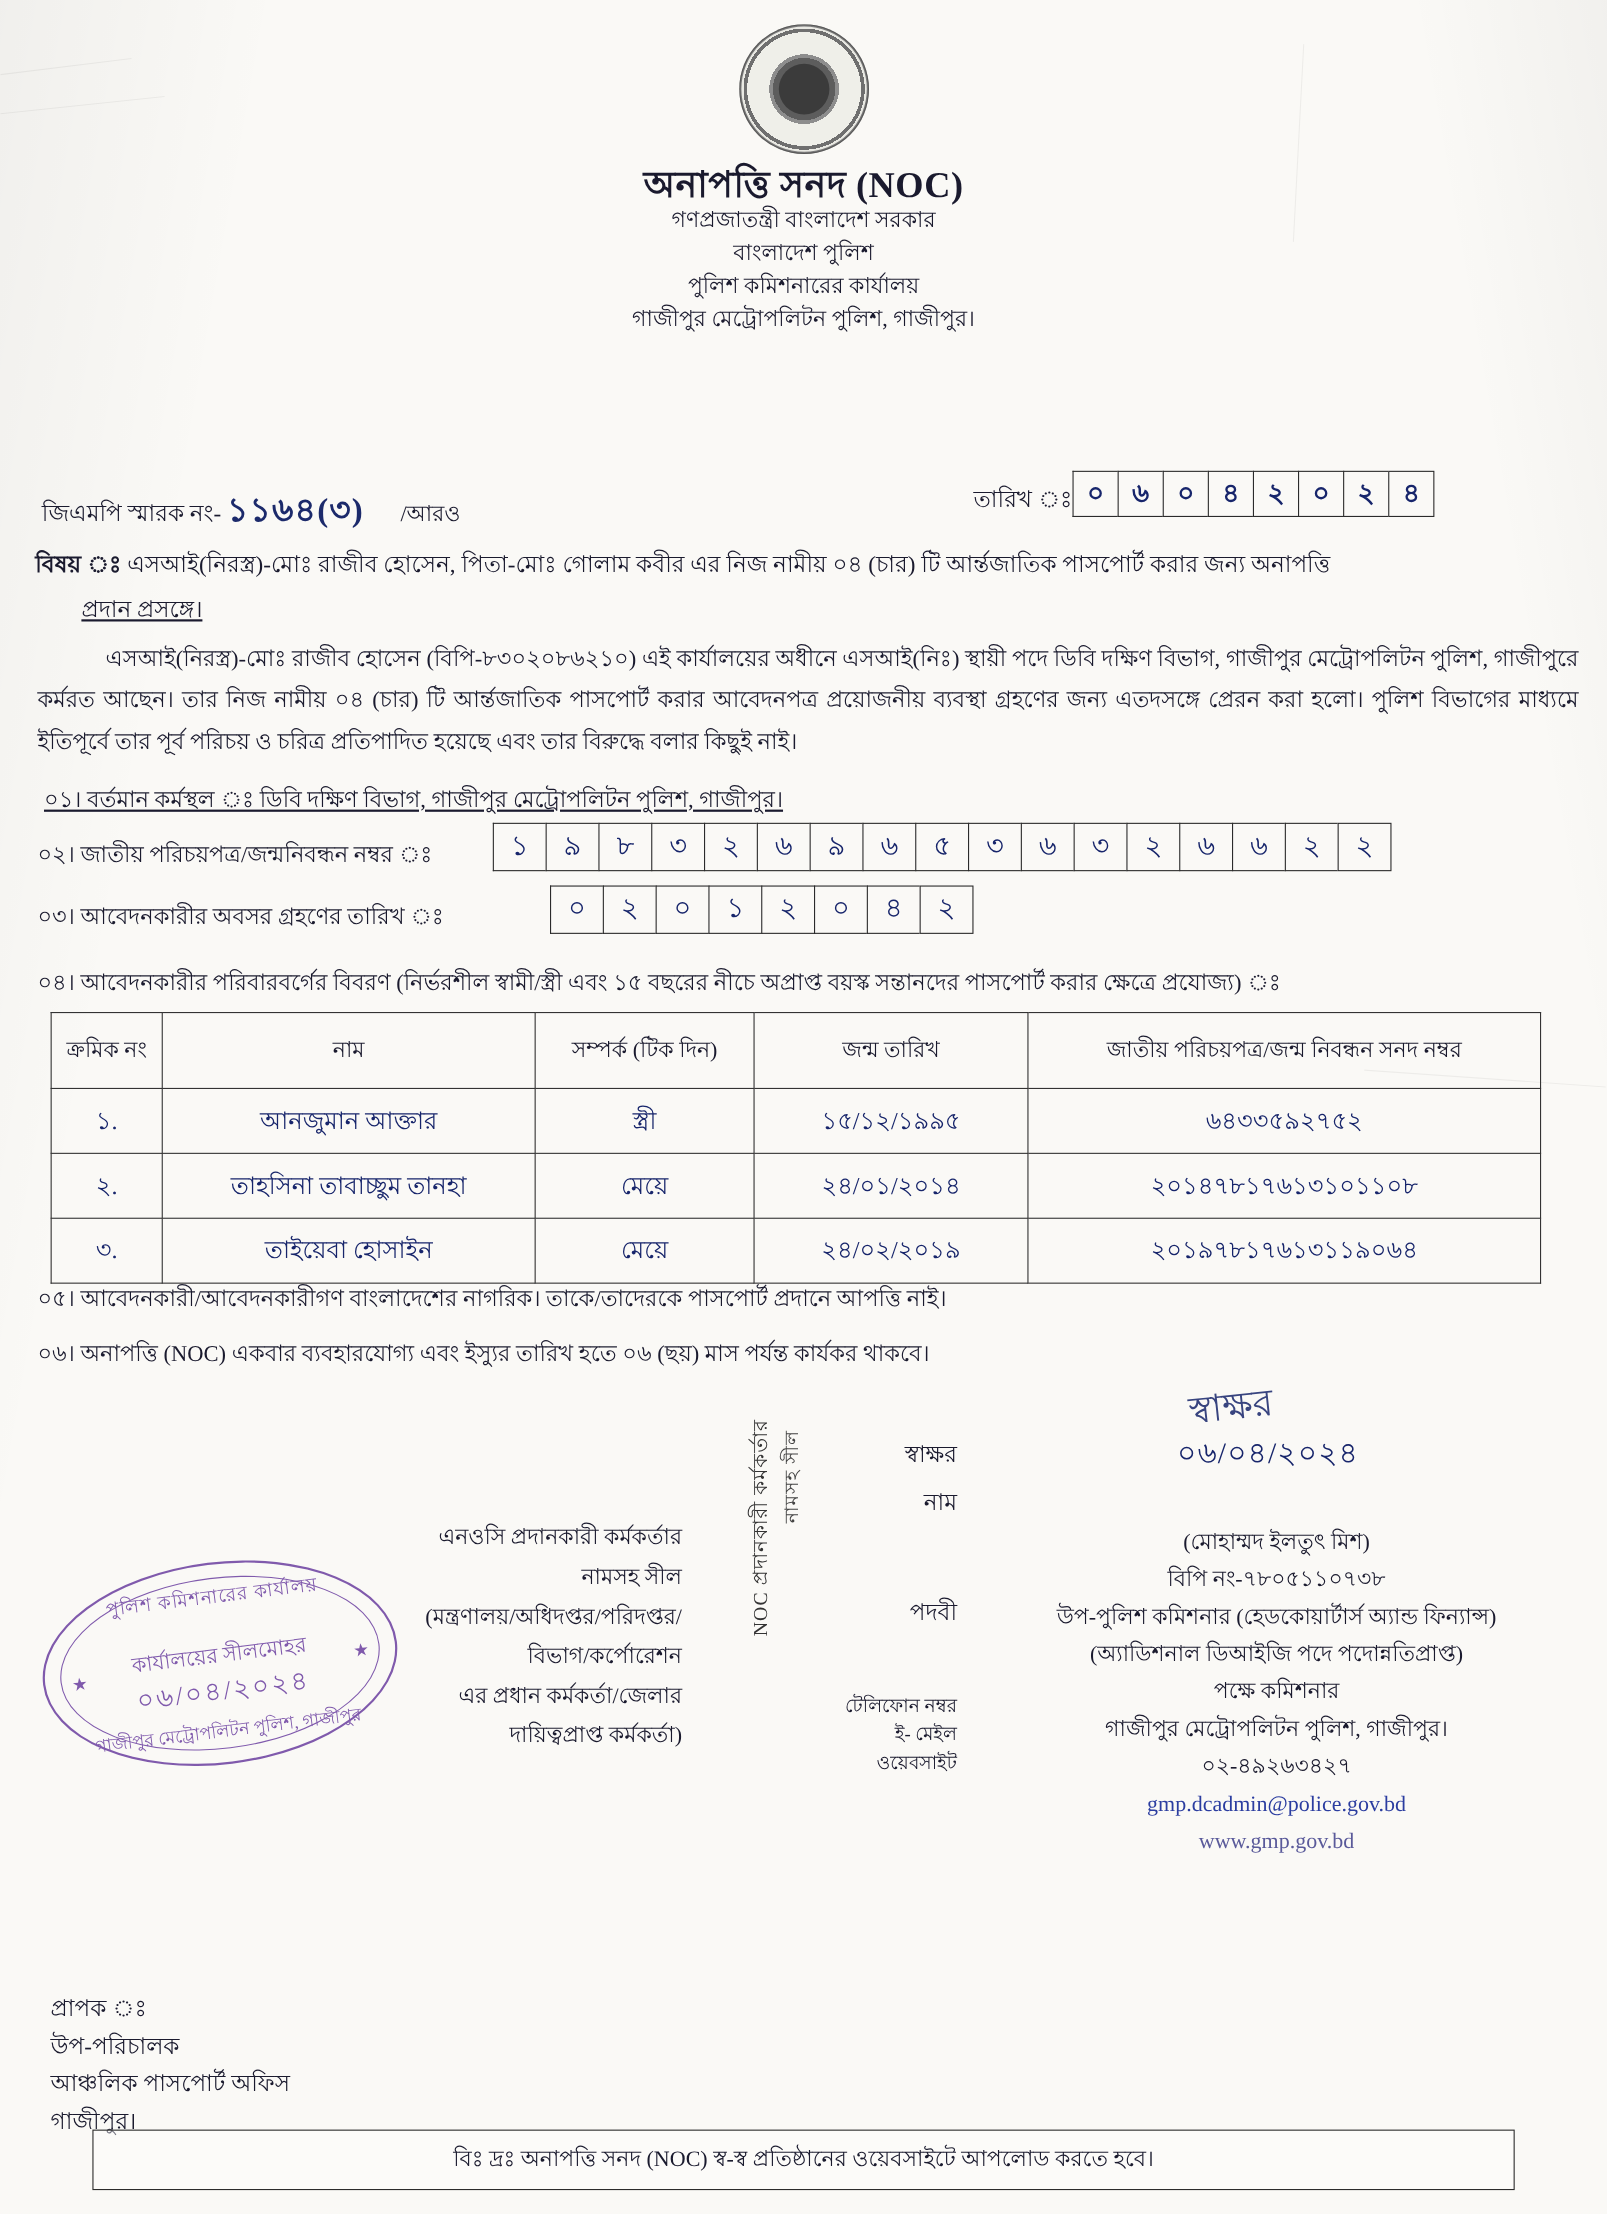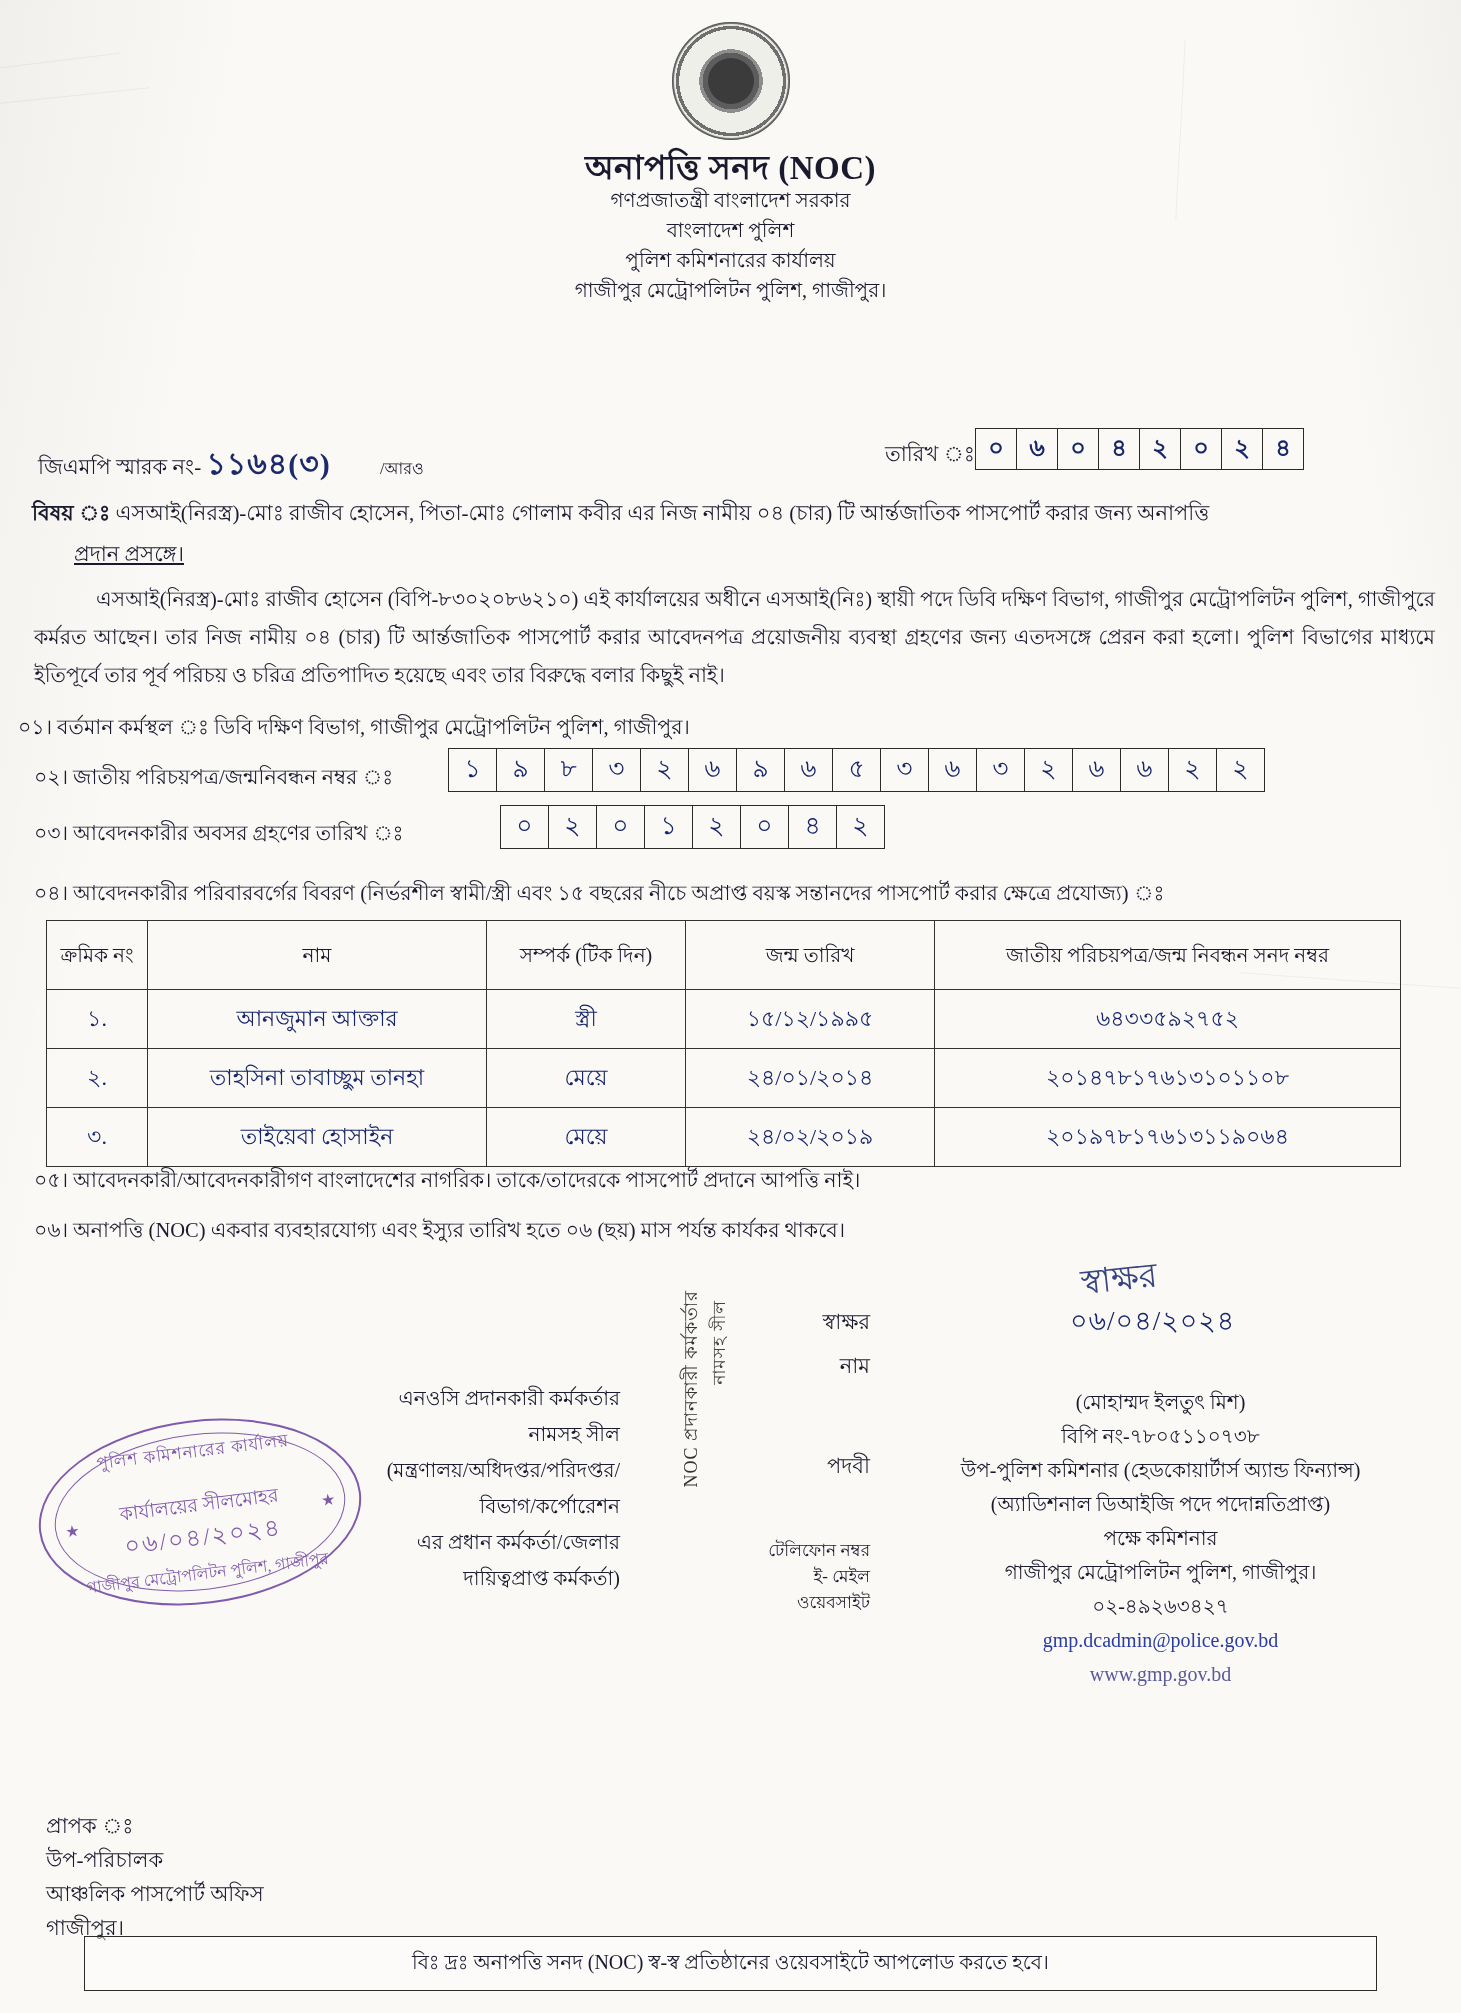--- a/index.html
+++ b/index.html
@@ -44,39 +44,39 @@
   .center{text-align:center;}
   .title-noc{
     position:absolute;left:0;right:0;top:142px;
     font-size:33px;font-weight:bold;letter-spacing:.5px;
   }
   .org{position:absolute;left:0;right:0;top:185px;font-size:20px;line-height:30px;}
   .weburl{position:absolute;left:0;right:0;top:308px;font-size:22px;}
 
   .memo-row{position:absolute;left:38px;top:440px;font-size:21px;}
   .memo-no{font-size:30px;font-weight:bold;color:#1c2a6b;letter-spacing:1px;}
-  .memo-suffix{font-size:16px;margin-left:44px;}
+  .memo-suffix{font-size:20px;margin-left:28px;}
 
   .date-label{position:absolute;left:885px;top:438px;font-size:21px;}
   .date-boxes{position:absolute;left:975px;top:428px;display:flex;}
   .date-boxes .cell{
     width:40px;height:40px;border:1.5px solid #2b2b2b;border-right:none;
     display:flex;align-items:center;justify-content:center;
     font-size:24px;color:#17256b;font-weight:bold;
   }
   .date-boxes .cell:last-child{border-right:1.5px solid #2b2b2b;}
 
   .subject{position:absolute;left:32px;right:28px;top:496px;font-size:21px;line-height:34px;}
   .subject b{font-weight:bold;}
   .subject-2{position:absolute;left:74px;top:538px;font-size:21px;text-decoration:underline;}
 
   .para{position:absolute;left:34px;right:26px;top:580px;font-size:20.5px;line-height:38px;text-align:justify;text-indent:62px;}
 
   .item{position:absolute;font-size:20.5px;}
-  .i1{left:18px;top:712px;}
+  .i1{left:40px;top:712px;text-decoration:underline;}
   .i2{left:34px;top:762px;}
   .i3{left:34px;top:818px;}
   .i4{left:34px;right:30px;top:878px;}
 
   .nid-boxes{position:absolute;left:448px;top:748px;display:flex;}
   .nid-boxes .cell{
     width:47px;height:42px;border:1.5px solid #2b2b2b;border-right:none;
     display:flex;align-items:center;justify-content:center;
     font-size:25px;color:#17256b;
   }

